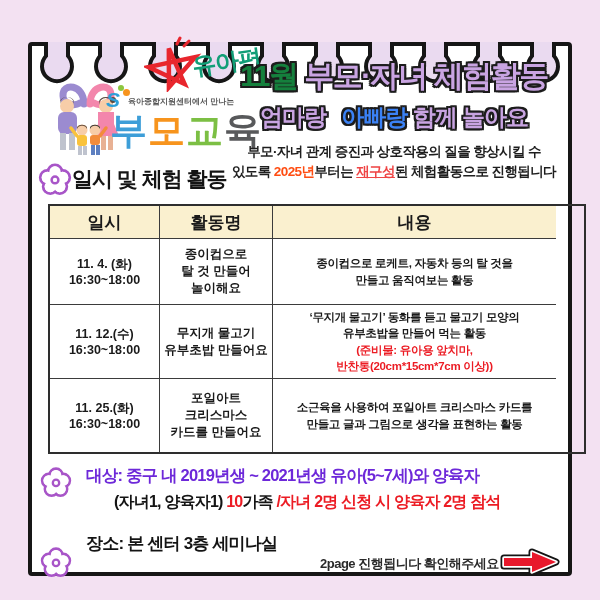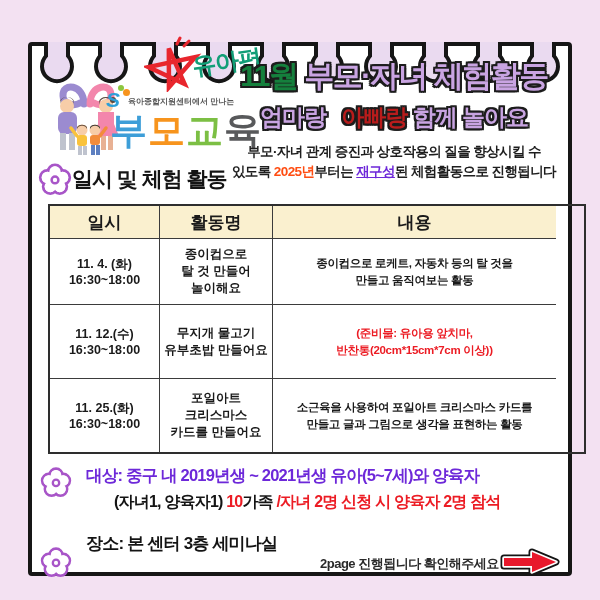--- a/index.html
+++ b/index.html
@@ -34,23 +34,23 @@
   .brand .c0{color:#3D9ED8;} .brand .c1{color:#F7941D;} .brand .c2{color:#7CBF44;} .brand .c3{color:#58595B;}
 
   
   .title-block { position:absolute; left:194px; top:10px; width:336px; text-align:center; }
   .outl { text-shadow:-2px -2px 0 #1c1c1c, 2px -2px 0 #1c1c1c, -2px 2px 0 #1c1c1c, 2px 2px 0 #1c1c1c,
           -2px 0 0 #1c1c1c, 2px 0 0 #1c1c1c, 0 -2px 0 #1c1c1c, 0 2px 0 #1c1c1c; }
   .title-line { font-size:30px; font-weight:900; letter-spacing:-1.5px; white-space:nowrap; }
   .title-line .white { color:#15803d;text-align:right; }
   .title-line .purple { color:#C9A4E2; }
   .subtitle-line { margin-top:5px; font-size:23px; font-weight:900; letter-spacing:-1px; white-space:nowrap; }
-  .subtitle-line .purple { color:#C9A4E2; } .subtitle-line .white { color:#b91c1c;padding-left:10px; }
+  .subtitle-line .purple { color:#C9A4E2; } .subtitle-line .white { color:#3b82f6;padding-left:10px; }
   .intro { margin-top:9px; font-size:13.5px; font-weight:800; color:#1e1e1e; line-height:1.5; letter-spacing:-0.6px; white-space:nowrap; }
-  .intro .hl1 { color:#FF4D12; } .intro .hl2 { color:#6d28d9;text-decoration:underline; }
+  .intro .hl1 { color:#FF4D12; } .intro .hl2 { color:#ef4444;text-decoration:underline; }
 
   
   .sec { position:absolute; display:flex; align-items:center; }
   .sec1 { left:6px; top:116px; }
   .sec-title { font-size:21px; font-weight:900; color:#141414; letter-spacing:-1px; white-space:nowrap; }
   .flower { width:34px; height:34px; flex:0 0 auto; }
 
   
   .sched { position:absolute; left:16px; top:158px; width:538px;
     display:grid; grid-template-columns:110px 113px 283px; grid-template-rows:33px 66px 74px 73px;
@@ -183,20 +183,22 @@
 탈 것 만들어
 놀이해요</div>
     <div class="cell desc last-col">종이컵으로 로케트, 자동차 등의 탈 것을
 만들고 움직여보는 활동</div>
 
     <div class="cell date">11. 12.(수)
 16:30~18:00</div>
     <div class="cell name">무지개 물고기
 유부초밥 만들어요</div>
     <div class="cell desc last-col">
+      <span>‘무지개 물고기’ 동화를 듣고 물고기 모양의
+유부초밥을 만들어 먹는 활동</span>
       <span class="note">(준비물: 유아용 앞치마,
 반찬통(20cm*15cm*7cm 이상))</span>
     </div>
 
     <div class="cell date last-row">11. 25.(화)
 16:30~18:00</div>
     <div class="cell name last-row">포일아트
 크리스마스
 카드를 만들어요</div>
     <div class="cell desc last-col last-row">소근육을 사용하여 포일아트 크리스마스 카드를

